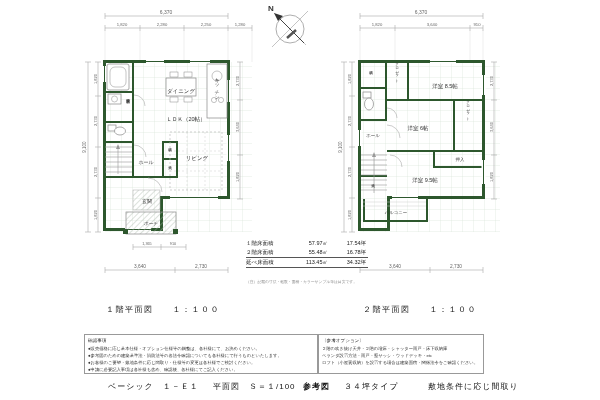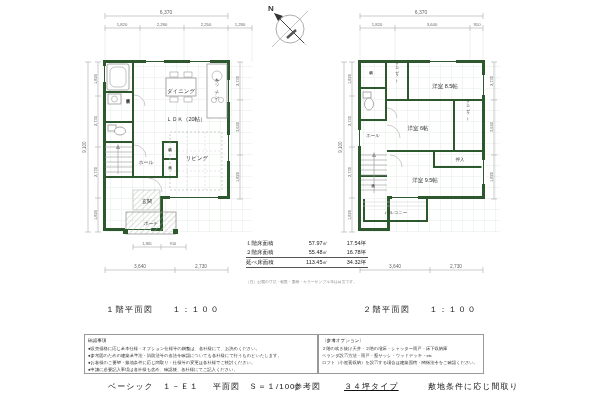--- a/index.html
+++ b/index.html
@@ -19,21 +19,21 @@
   .area-note{position:absolute;left:246px;top:279px;width:150px;font-size:3.8px;color:#888;}
   
   .notes{position:absolute;font-size:4.3px;line-height:7px;color:#333;border:0.5px solid #999;padding:2px 3px;}
   .notes-left{left:84px;top:334px;width:226px;height:34px;}
   .notes-right{left:318px;top:334px;width:158px;height:34px;}
   .notes .hdr{font-size:4.6px;margin-bottom:1px;color:#222;}
   .notes div{white-space:nowrap;overflow:hidden;}
   
   .footer{position:absolute;left:0;top:381px;width:600px;height:16px;font-size:8px;color:#111;text-align:center;}
   .footer span{position:absolute;letter-spacing:1px;white-space:nowrap;}
-  .f1{left:108px;} .f2{left:213px;} .f3{left:294px;} .f4{left:344px;text-decoration:underline;} .f5{left:428px;}
+  .f1{left:108px;} .f2{left:213px;} .f3{left:303px;font-weight:bold;} .f4{left:344px;} .f5{left:428px;}
 </style>
 </head>
 <body>
 
 <div id="page">
 
 <svg id="plan-canvas" width="600" height="330" viewBox="0 0 600 330">
   <defs>
     <pattern id="grid" width="11" height="11" patternUnits="userSpaceOnUse">
       <path d="M11 0 H0 V11" fill="none" stroke="#d4dfd4" stroke-width="0.6"></path>

